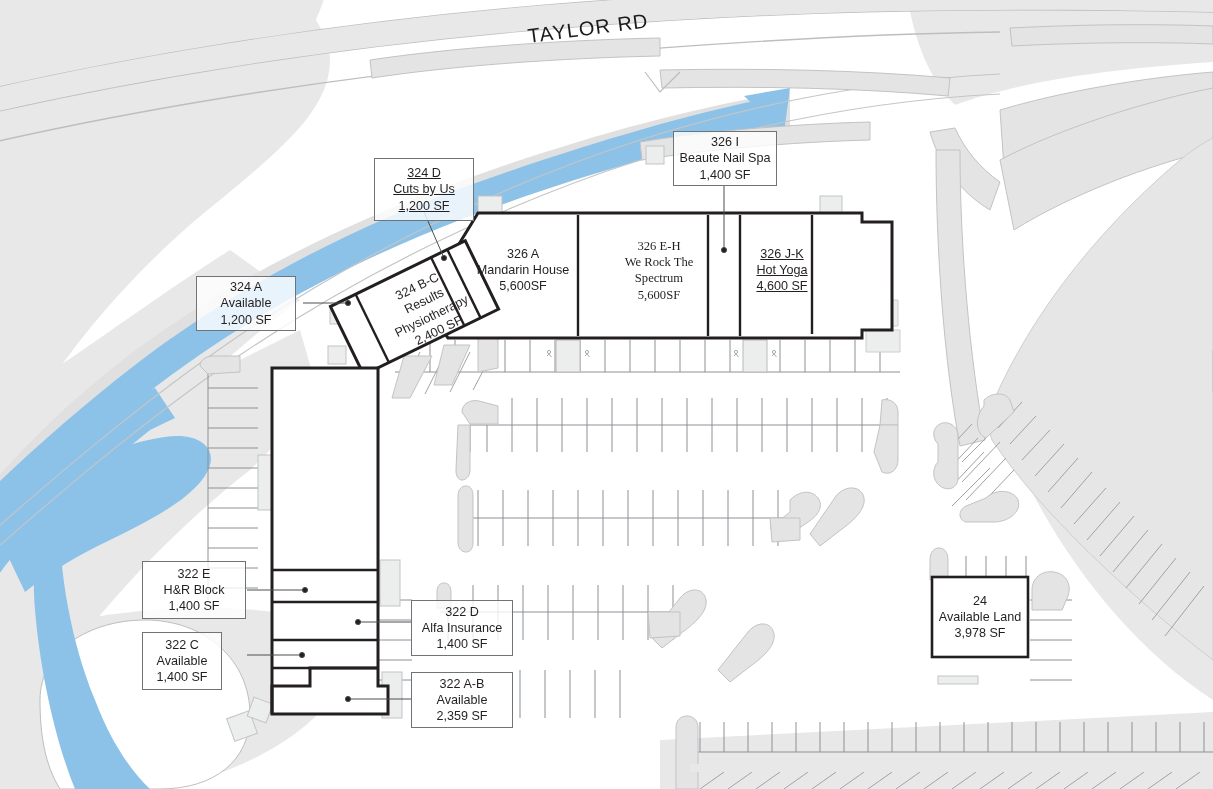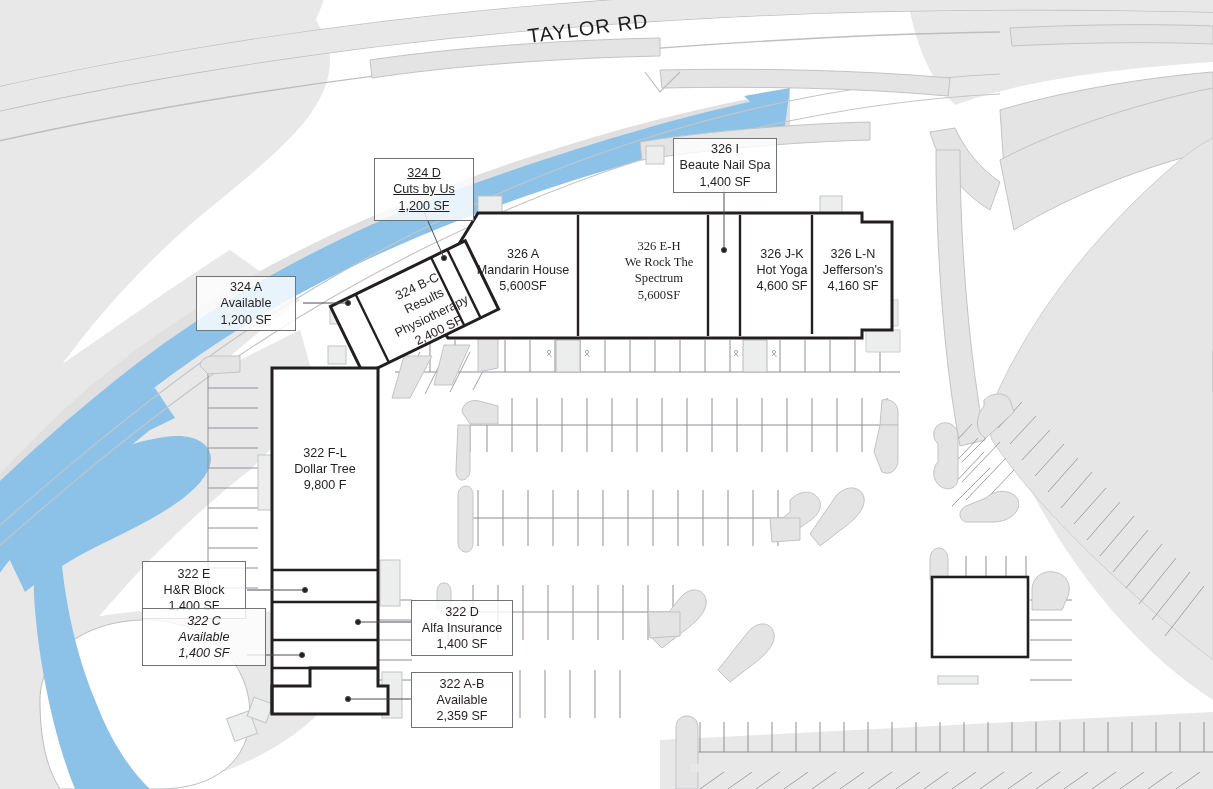--- a/index.html
+++ b/index.html
@@ -537,39 +537,39 @@
   </svg>
 
   <div class="roadname" style="left:528px;top:25px;">TAYLOR RD</div>
 
   <div class="callout" style="left:374px;top:158px;width:100px;height:63px;text-decoration:underline;">
     <span>324 D</span>
     <span>Cuts by Us</span>
     <span>1,200 SF</span>
   </div>
 
-  <div class="callout" style="left:673px;top:131px;width:104px;height:55px;margin-top:7px;">
+  <div class="callout" style="left:673px;top:131px;width:104px;height:55px;">
     <span>326 I</span>
     <span>Beaute Nail Spa</span>
     <span>1,400 SF</span>
   </div>
 
   <div class="callout" style="left:196px;top:276px;width:100px;height:55px;">
     <span>324 A</span>
     <span>Available</span>
     <span>1,200 SF</span>
   </div>
 
   <div class="callout" style="left:142px;top:561px;width:104px;height:58px;text-align:center;">
     <span>322 E</span>
     <span>H&amp;R Block</span>
     <span>1,400 SF</span>
   </div>
 
-  <div class="callout" style="left:142px;top:608px;width:124px;height:58px;font-style:italic;">
+  <div class="callout" style="left:142px;top:632px;width:80px;height:58px;">
     <span>322 C</span>
     <span>Available</span>
     <span>1,400 SF</span>
   </div>
 
   <div class="callout" style="left:411px;top:600px;width:102px;height:56px;text-align:right;">
     <span>322 D</span>
     <span>Alfa Insurance</span>
     <span>1,400 SF</span>
   </div>
@@ -586,38 +586,33 @@
     <span>5,600SF</span>
   </div>
 
   <div class="unitlabel" style="left:601px;top:238px;width:116px;font-family:Liberation Serif, serif;">
     <span>326 E-H</span>
     <span>We Rock The</span>
     <span>Spectrum</span>
     <span>5,600SF</span>
   </div>
 
-  <div class="unitlabel" style="left:740px;top:246px;width:84px;">
+  <div class="unitlabel" style="left:740px;top:246px;width:84px;text-decoration:underline;">
     <span>326 J-K</span>
     <span>Hot Yoga</span>
     <span>4,600 SF</span>
   </div>
 
-  <div class="unitlabel" style="left:812px;top:246px;width:82px;">
-    <span>326 L-N</span>
-    <span>Jefferson's</span>
-    <span>4,160 SF</span>
-  </div>
-
-  <div class="unitlabel" style="left:272px;top:445px;width:106px;">
-    <span>322 F-L</span>
-    <span>Dollar Tree</span>
-    <span>9,800 F</span>
-  </div>
-
+
+
+  <div class="unitlabel" style="left:932px;top:593px;width:96px;">
+    <span>24</span>
+    <span>Available Land</span>
+    <span>3,978 SF</span>
+  </div>
 
   <div class="rot-label" style="left:368px;top:276px;width:120px;transform:rotate(-26deg);">
     <span>324 B-C</span>
     <span>Results</span>
     <span>Physiotherapy</span>
     <span>2,400 SF</span>
   </div>
 
 </div>
 

